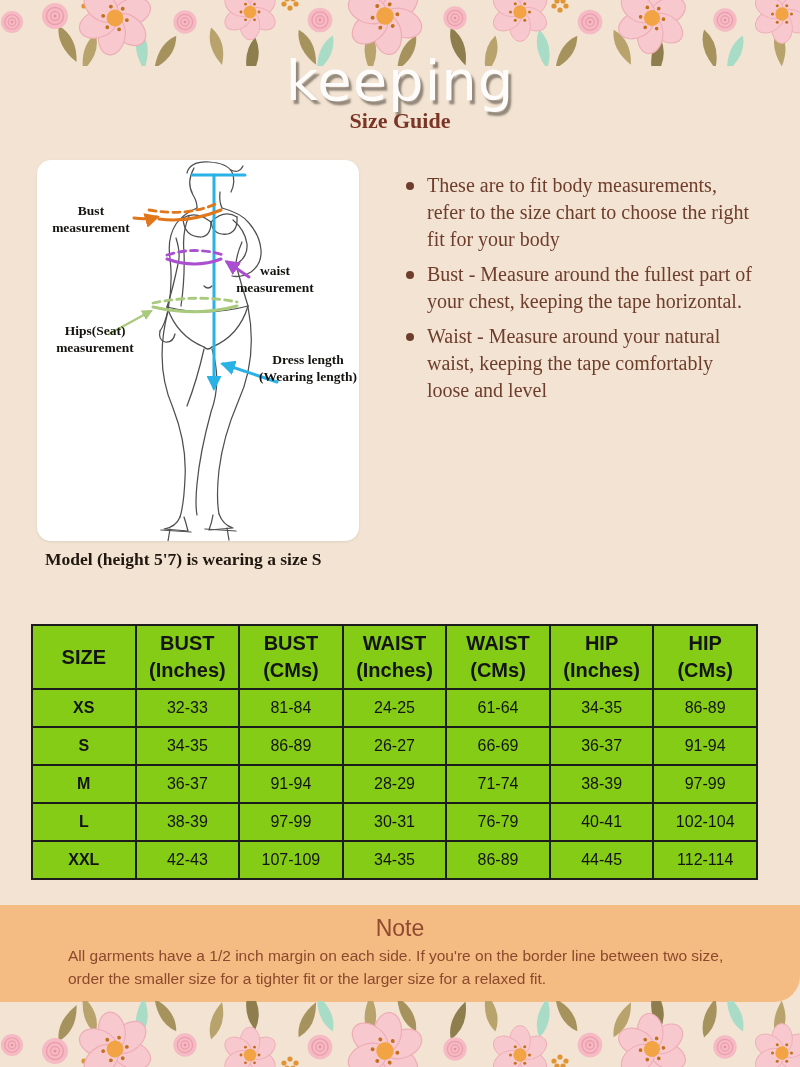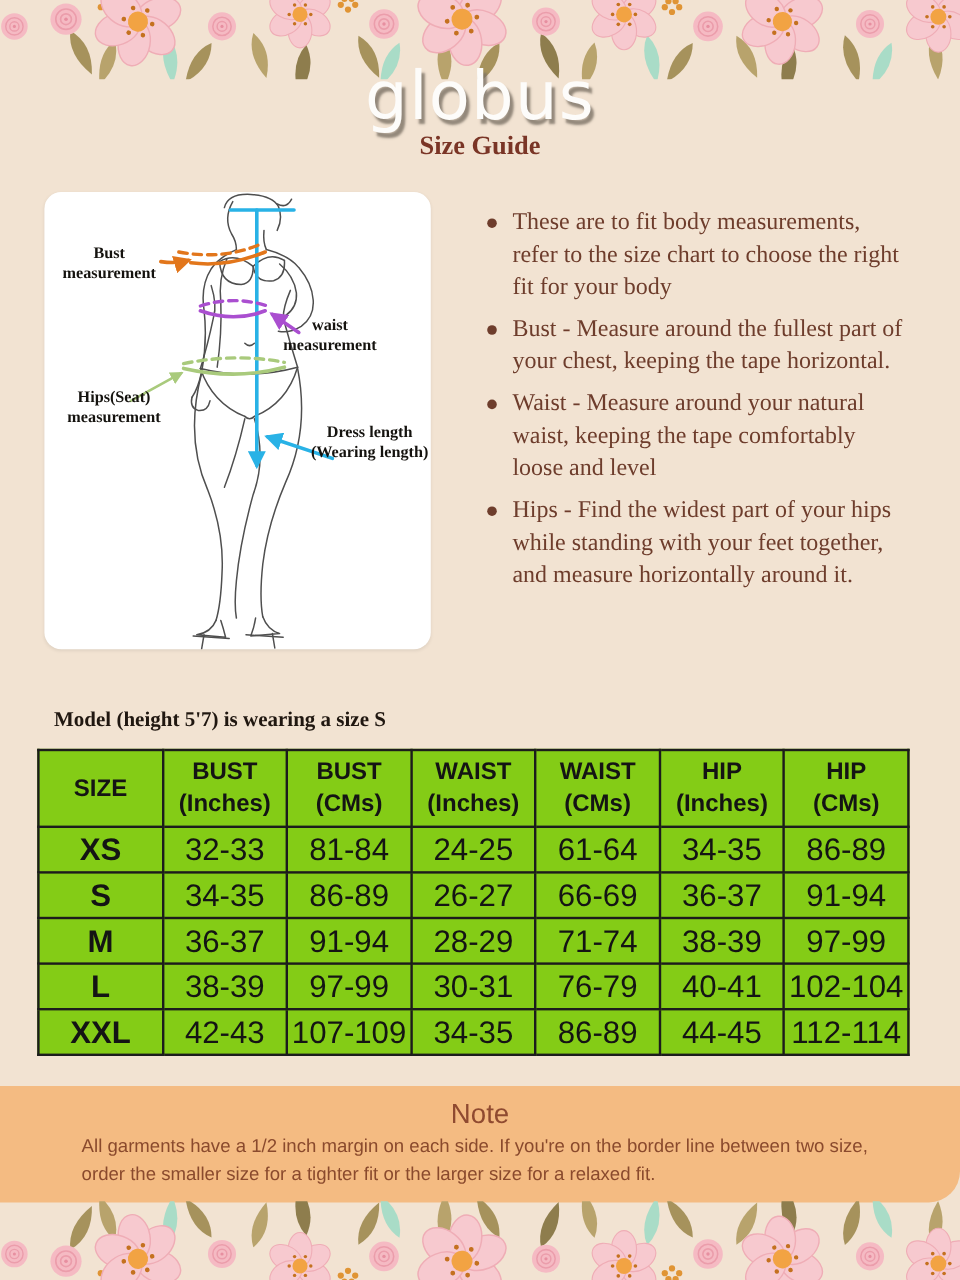--- a/index.html
+++ b/index.html
@@ -46,35 +46,35 @@
     list-style:none; position:relative; padding-left:24px; margin:0 0 8px 0;
     font-size:20px; line-height:27px; color:#6e3d2c;
   }
   .instructions li::before {
     content:""; position:absolute; left:3px; top:10px; width:8px; height:8px;
     border-radius:50%; background:#6e3d2c;
   }
 
   .model-note {
     position:absolute; left:45px; top:549px;
-    font-size:17.5px; font-weight:bold; color:#201710;margin-top:40px;
+    font-size:17.5px; font-weight:bold; color:#201710;
   }
 
   
   .size-table {
     position:absolute; left:31px; top:624px; width:727px;
     border-collapse:collapse; table-layout:fixed; background:#84cc16;
     font-family:"Liberation Sans", sans-serif;
   }
   .size-table th, .size-table td {
     border:2px solid #1c1c1c; text-align:center; vertical-align:middle; color:#141414;
     padding:0;
   }
   .size-table th { height:62px; font-size:20px; font-weight:bold; white-space:pre-line; line-height:1.35; }
-  .size-table td { height:36px; font-size:26px;border-radius:14px; }
+  .size-table td { height:36px; font-size:16px;border-radius:14px; }
   .size-table td.size-col { font-weight:bold; }
 
   
   .note-panel {
     position:absolute; left:0; top:905px; width:800px; height:97px;
     background:#f4bb82; border-radius:0 0 26px 0;
     font-family:"Liberation Sans", sans-serif;
   }
   .note-title { margin:10px 0 2px 0; text-align:center; font-size:23px; font-weight:normal; color:#8f4a30; }
   .note-text  { margin:0 auto; width:664px; font-size:15.5px; line-height:1.5; color:#8a4a2d; }
@@ -156,21 +156,21 @@
         <use href="#bigflower" transform="translate(250,12) scale(0.9)"></use>
         <use href="#bigflower" transform="translate(385,16) scale(1.25) rotate(-8)"></use>
         <use href="#bigflower" transform="translate(520,12) scale(0.95)"></use>
         <use href="#bigflower" transform="translate(652,18) scale(1.15) rotate(6)"></use>
         <use href="#bigflower" transform="translate(782,14) scale(0.95)"></use>
       </g>
     </defs>
     <use href="#garland"></use>
   </svg>
 
-  <div class="brand">globus</div>
+  <div class="brand">keeping</div>
   <div class="page-title">Size Guide</div>
 
   <div class="diagram-card">
     <svg width="322" height="381" viewBox="0 0 322 381">
       <defs>
         <marker id="mOrange" markerWidth="5" markerHeight="5" refX="4" refY="2.5" orient="auto">
           <path d="M0,0 L5,2.5 L0,5 z" fill="#e2761b"></path>
           </marker>
         <marker id="mPurple" markerWidth="5" markerHeight="5" refX="4" refY="2.5" orient="auto">
           <path d="M0,0 L5,2.5 L0,5 z" fill="#aa4fd0"></path>
@@ -248,21 +248,20 @@
     <div class="diagram-label lbl-hips">Hips(Seat)
 measurement</div>
     <div class="diagram-label lbl-dress">Dress length
 (Wearing length)</div>
   </div>
 
   <ul class="instructions">
     <li>These are to fit body measurements, refer to the size chart to choose the right fit for your body</li>
     <li>Bust - Measure around the fullest part of your chest, keeping the tape horizontal.</li>
     <li>Waist - Measure around your natural waist, keeping the tape comfortably loose and level</li>
-    <li>Hips - Find the widest part of your hips while standing with your feet together, and measure horizontally around it.</li>
   </ul>
 
   <div class="model-note">Model (height 5'7) is wearing a size S</div>
 
   <table class="size-table">
     <thead>
       <tr>
           <th>SIZE</th>
           <th>BUST
 (Inches)</th>

